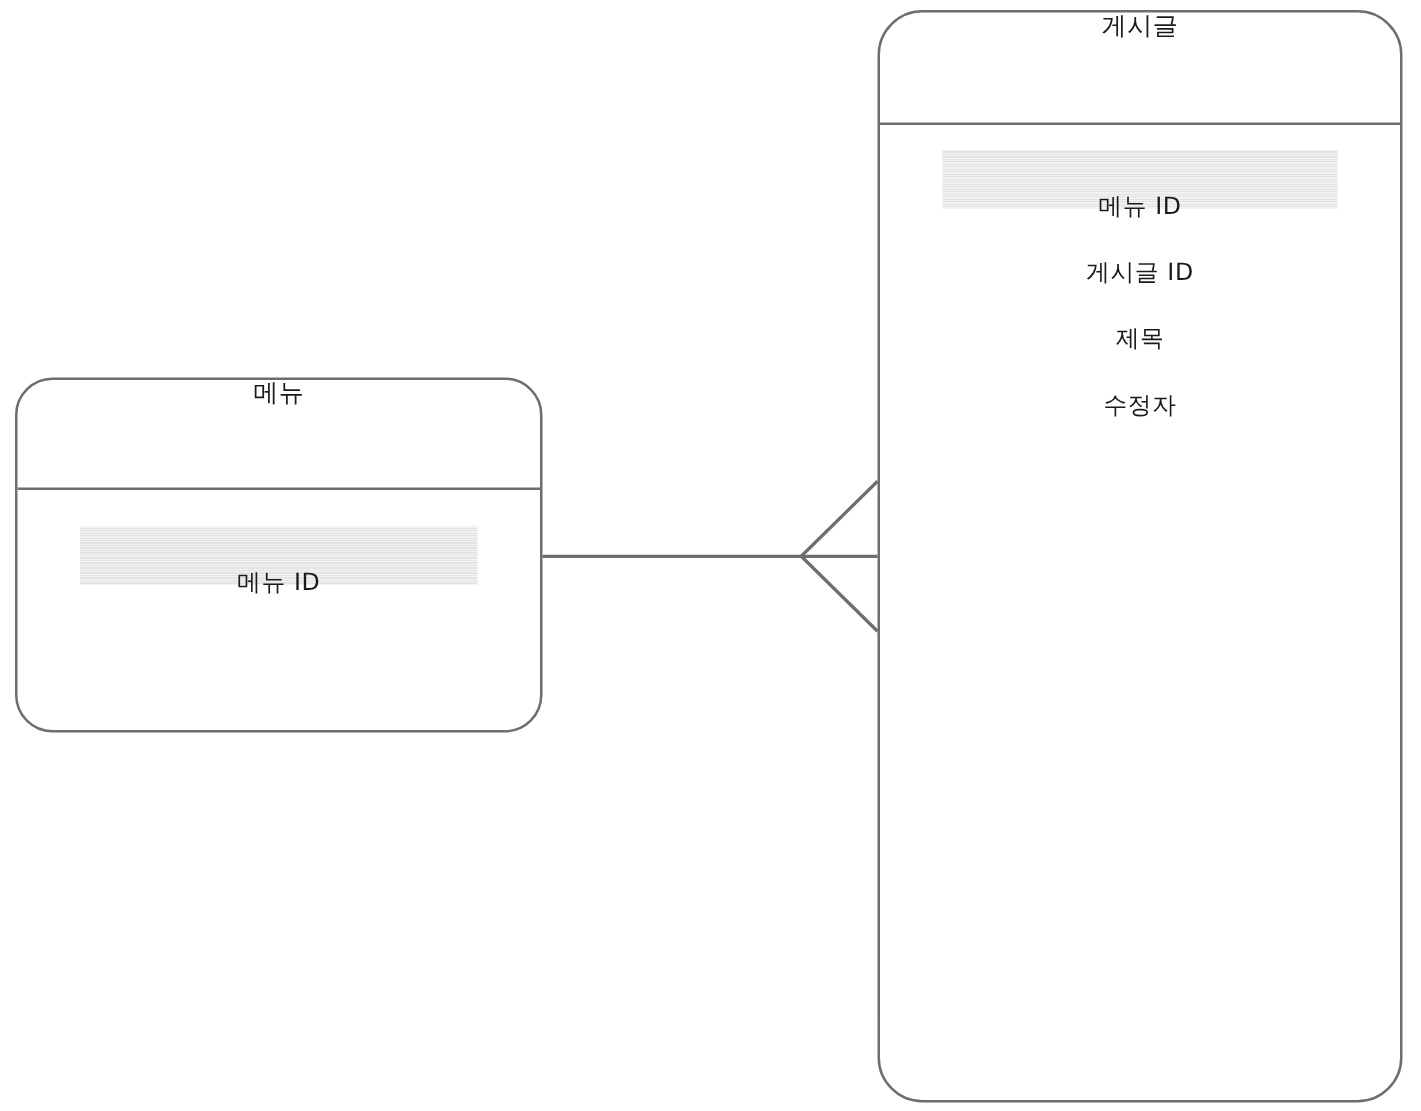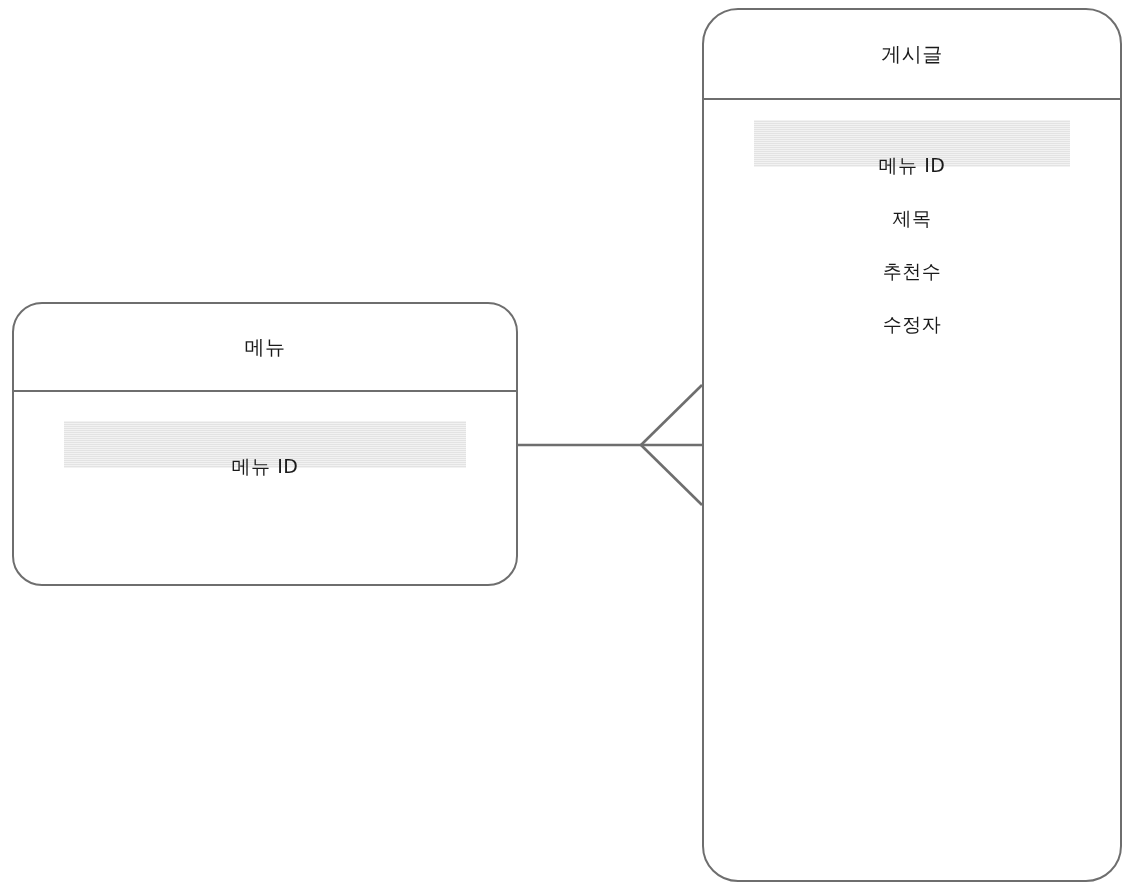--- a/index.html
+++ b/index.html
@@ -38,21 +38,21 @@
     overflow: hidden;
   }
   .entity-header {
     position: absolute;
     left: 0;
     right: 0;
     top: 0;
     box-sizing: border-box;
     border-bottom: 2.5px solid #6e6e6e;
     display: flex;
-    align-items: center;
+    align-items: flex-start;
     justify-content: center;
   }
   .entity-title {
     font-size: 20px;
     color: #1a1a1a;
     letter-spacing: 0.5px;
     line-height: 1;
     white-space: nowrap;
   }
   .entity-body {
@@ -92,21 +92,21 @@
         rgba(255,255,255,0.55) 0px,
         rgba(255,255,255,0.55) 1px,
         rgba(0,0,0,0) 1px,
         rgba(0,0,0,0) 2px);
   }
 
   
   #entity-menu {
     left: 12px;
     top: 302px;
-    width: 506px;
+    width: 422px;
     height: 284px;
     border-radius: 30px;
   }
   #entity-menu .entity-header { height: 88px; }
   #entity-menu .entity-body { top: 88px; bottom: 0; padding-top: 26px; }
   #entity-menu .attr-row.is-key .attr-hilite { left: 50px; right: 50px; }
 
   
   #entity-post {
     left: 702px;
@@ -150,24 +150,24 @@
   <div class="entity" id="entity-post">
     <div class="entity-header">
       <span class="entity-title">게시글</span>
     </div>
     <div class="entity-body">
       <div class="attr-row is-key">
         <span class="attr-hilite"></span>
         <span class="attr-label">메뉴 ID</span>
       </div>
       <div class="attr-row">
-        <span class="attr-label">제목</span>
+        <span class="attr-label">게시글 ID</span>
       </div>
       <div class="attr-row">
-        <span class="attr-label">추천수</span>
+        <span class="attr-label">제목</span>
       </div>
       <div class="attr-row">
         <span class="attr-label">수정자</span>
       </div>
     </div>
   </div>
 
 </div>
 
 </body></html>

